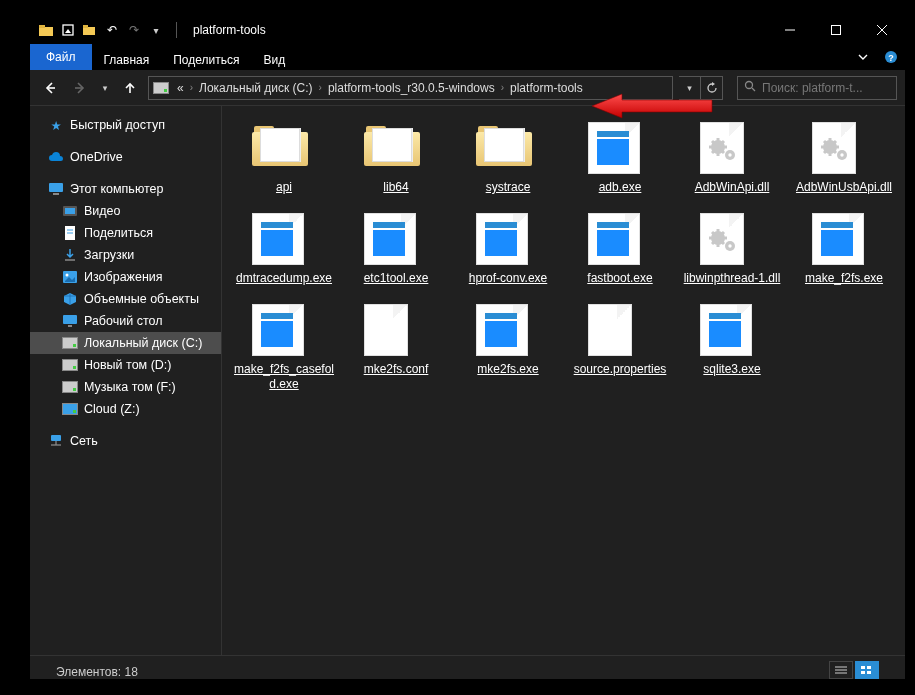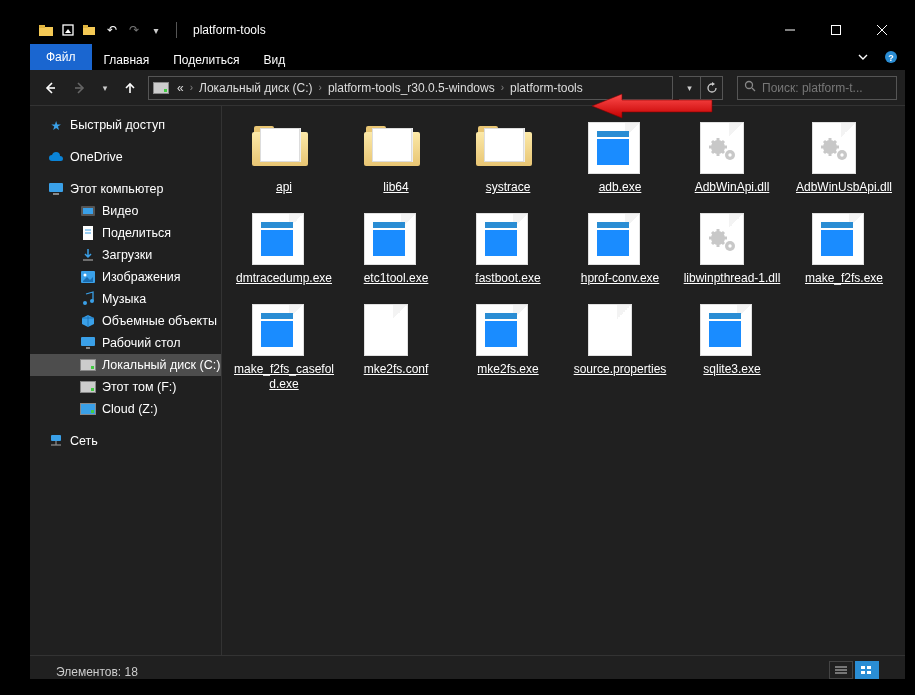--- a/index.html
+++ b/index.html
@@ -32,21 +32,21 @@
 .crumb-sep { color: #888; padding: 0 2px; font-size: 10px; }
 .ab-icon { width:16px; height:16px; display:flex; align-items:center; justify-content:center; margin-right:4px;}
 .addr-btns { display:flex; }
 .addr-act { width:22px; height:24px; border:1px solid #555; border-left:none; display:flex; align-items:center; justify-content:center; color:#ccc;}
 .search-box { width: 160px; height: 24px; border: 1px solid #555; display: flex; align-items: center; font-size: 12px; color: #777; padding: 0 6px; gap: 6px; margin-left: 8px;}
 
 
 .body { flex: 1; display: flex; min-height: 0; }
 .tree { width: 192px; border-right: 1px solid #333; padding-top: 8px; font-size: 12.5px; color: #fff; overflow: hidden; }
 .tree-item { display: flex; align-items: center; height: 22px; padding-left: 18px; gap: 6px; white-space: nowrap; }
-.tree-item.sub { padding-left: 50px; }
+.tree-item.sub { padding-left: 32px; }
 .tree-item.sel { background: #4d4d4d; }
 .tree-icon { width: 16px; height: 16px; flex: none; display: flex; align-items: center; justify-content: center; }
 .tree-sep { height: 10px; }
 
 .content { flex: 1; overflow: auto; padding: 16px 10px; }
 .grid { display: grid; grid-template-columns: repeat(6, 104px); gap: 18px 8px; justify-content: start; }
 .item { display: flex; flex-direction: column; align-items: center; text-align: center; font-size: 12px; color: #fff; cursor: default; text-decoration: underline; }
 .item-label { margin-top: 6px; line-height: 1.25; word-break: break-word; }
 .icon-box { width: 64px; height: 52px; position: relative; }
 
@@ -274,30 +274,20 @@
                 <svg width="16" height="14" viewBox="0 0 16 14">
                   <rect x="1" y="1" width="14" height="12" fill="#3aa0e8" rx="1"></rect>
                   <circle cx="5" cy="5" r="1.5" fill="#fff"></circle>
                   <path d="M3 11 L7 7 L10 10 L13 7 L13 12 L3 12 Z" fill="#1a6db0"></path>
                 </svg>
               </span>
               <span>Изображения</span>
             </div>
             <div class="tree-item sub">
               <span class="tree-icon">
-                <svg width="14" height="16" viewBox="0 0 14 16">
-                  <path d="M5 3 L12 1 L12 10" stroke="#3aa0e8" fill="none" stroke-width="1.3"></path>
-                  <circle cx="4" cy="12" r="2" fill="#3aa0e8"></circle>
-                  <circle cx="11" cy="10" r="2" fill="#3aa0e8"></circle>
-                </svg>
-              </span>
-              <span>Музыка</span>
-            </div>
-            <div class="tree-item sub">
-              <span class="tree-icon">
                 <svg width="14" height="14" viewBox="0 0 14 14">
                   <path d="M7 1 L13 4 L13 10 L7 13 L1 10 L1 4 Z" fill="#3aa0e8"></path>
                   <path d="M7 1 L7 13 M1 4 L13 4" stroke="#1a6db0" stroke-width="0.8"></path>
                 </svg>
               </span>
               <span>Объемные объекты</span>
             </div>
             <div class="tree-item sub">
               <span class="tree-icon">
                 <svg width="16" height="14" viewBox="0 0 16 14">
@@ -310,21 +300,27 @@
             <div class="tree-item sub sel">
               <span class="tree-icon">
                 <span class="drv"></span>
               </span>
               <span>Локальный диск (C:)</span>
             </div>
             <div class="tree-item sub">
               <span class="tree-icon">
                 <span class="drv"></span>
               </span>
-              <span>Этот том (F:)</span>
+              <span>Новый том (D:)</span>
+            </div>
+            <div class="tree-item sub">
+              <span class="tree-icon">
+                <span class="drv"></span>
+              </span>
+              <span>Музыка том (F:)</span>
             </div>
             <div class="tree-item sub">
               <span class="tree-icon">
                 <span class="drv" style="background:#3aa0e8"></span>
               </span>
               <span>Cloud (Z:)</span>
             </div>
           </div>
         <div class="tree-sep"></div>
         <div class="tree-item">
@@ -444,31 +440,31 @@
               <div class="item-label">etc1tool.exe</div>
             </div>
             <div class="item">
               <div class="icon-box">
                 <div class="ico-app">
                   <div class="fold"></div>
                   <div class="bar"></div>
                   <div class="pane"></div>
                 </div>
               </div>
+              <div class="item-label">hprof-conv.exe</div>
+            </div>
+            <div class="item">
+              <div class="icon-box">
+                <div class="ico-app">
+                  <div class="fold"></div>
+                  <div class="bar"></div>
+                  <div class="pane"></div>
+                </div>
+              </div>
               <div class="item-label">fastboot.exe</div>
-            </div>
-            <div class="item">
-              <div class="icon-box">
-                <div class="ico-app">
-                  <div class="fold"></div>
-                  <div class="bar"></div>
-                  <div class="pane"></div>
-                </div>
-              </div>
-              <div class="item-label">hprof-conv.exe</div>
             </div>
             <div class="item">
               <div class="icon-box">
                 <div class="ico-gear">
                   <div class="fold"></div>
                   <svg width="34" height="30" viewBox="0 0 34 30">
                     <g fill="#c8c8c8">
                       <circle cx="11" cy="12" r="7"></circle>
                       <circle cx="23" cy="20" r="5"></circle>
                     </g>

